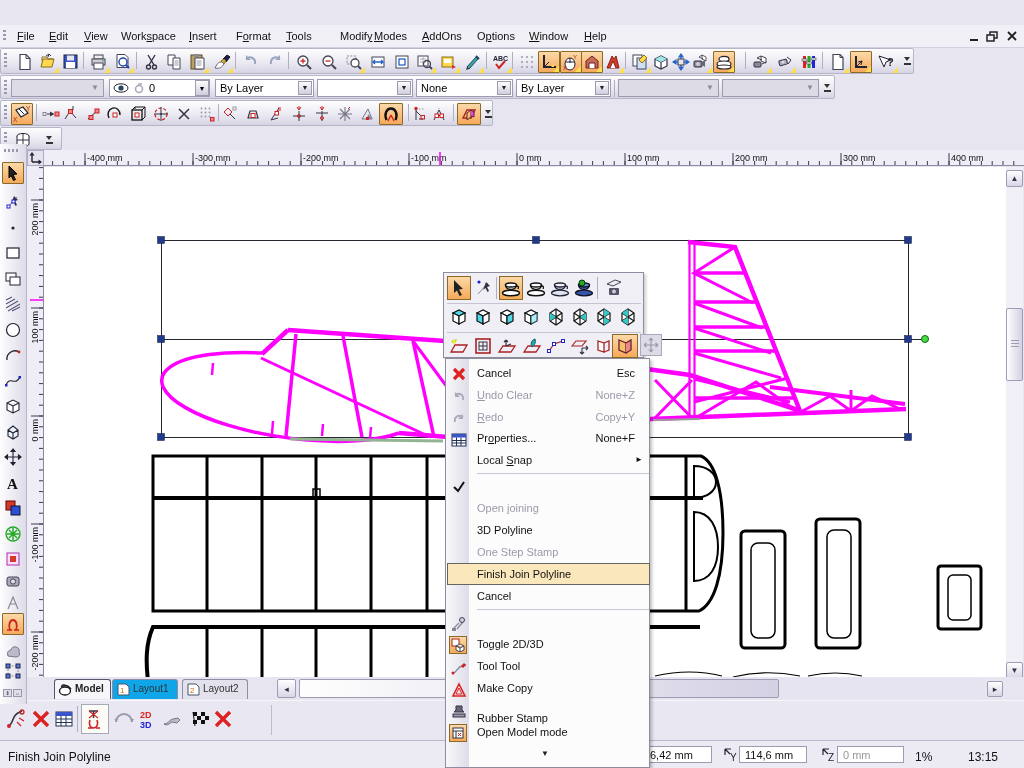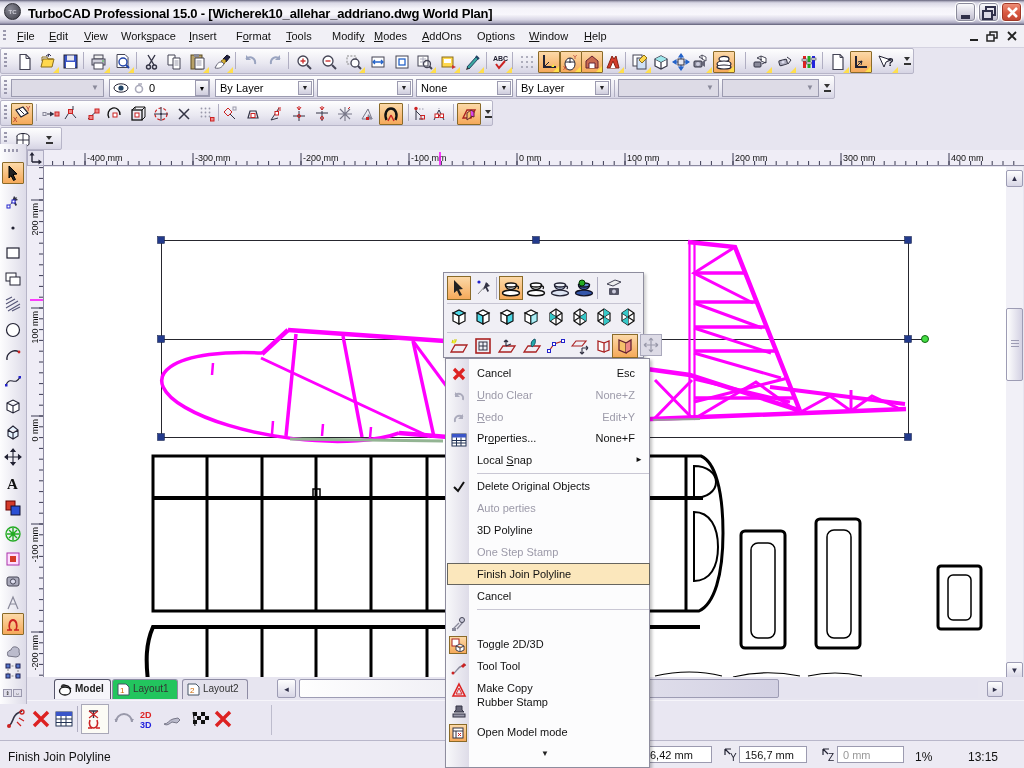--- a/index.html
+++ b/index.html
@@ -56,44 +56,30 @@
 .msep{position:absolute;left:31px;width:172px;height:1px;background:#c9c7d4}
 
 #floattb{position:absolute;left:443px;top:272px;width:201px;height:86px;background:#f0eff5;border:1px solid #8e8d9e;box-shadow:2px 2px 3px rgba(0,0,0,.2)}
 .ftbtn{position:absolute;width:24px;height:24px;display:flex;align-items:center;justify-content:center}
 .ftbtn.hot{background:linear-gradient(#fcd9a8,#f5a95a);border:1px solid #8a6a28}
 .frsep{position:absolute;width:1px;height:22px;background:#b0aec2}
 .fhsep{position:absolute;left:3px;width:194px;height:1px;background:#c6c4d2}
 </style></head>
 <body>
 <div id="root">
-<div id="titlebar">
- <div id="title-logo">TC</div>
- <div id="title-text">TurboCAD Professional 15.0 - [Wicherek10_allehar_addriano.dwg World Plan]</div>
- <div class="capbtn sys" style="left:955px"><svg width="21" height="20">
-          <rect x="5" y="12" width="9" height="4" fill="#30304a"></rect>
-        </svg></div>
- <div class="capbtn sys" style="left:978px"><svg width="21" height="20">
-          <rect x="7" y="4" width="9" height="8" fill="none" stroke="#30304a" stroke-width="2"></rect>
-          <rect x="4" y="8" width="9" height="8" fill="#dcdae6" stroke="#30304a" stroke-width="2"></rect>
-        </svg></div>
- <div class="capbtn" id="btn-close" style="left:1001px"><svg width="22" height="20">
-          <path d="M6 5 L15 14 M15 5 L6 14" stroke="#fff" stroke-width="2.6"></path>
-        </svg></div>
-</div>
 <div id="menubar">
  <div class="grip" style="top:5px;bottom:5px"></div>
  <div class="mitem" style="left:17px"><u>F</u>ile</div>
  <div class="mitem" style="left:49px"><u>E</u>dit</div>
  <div class="mitem" style="left:84px"><u>V</u>iew</div>
  <div class="mitem" style="left:121px">Work<u>s</u>pace</div>
  <div class="mitem" style="left:189px"><u>I</u>nsert</div>
  <div class="mitem" style="left:236px">F<u>o</u>rmat</div>
  <div class="mitem" style="left:286px"><u>T</u>ools</div>
- <div class="mitem" style="left:332px">Modif<u>y</u></div>
+ <div class="mitem" style="left:340px">Modif<u>y</u></div>
  <div class="mitem" style="left:374px"><u>M</u>odes</div>
  <div class="mitem" style="left:422px"><u>A</u>ddOns</div>
  <div class="mitem" style="left:477px">O<u>p</u>tions</div>
  <div class="mitem" style="left:529px"><u>W</u>indow</div>
  <div class="mitem" style="left:584px"><u>H</u>elp</div>
  <svg style="position:absolute;left:968px;top:4px" width="54" height="15">
   <rect x="2" y="10" width="8" height="2" fill="#222"></rect>
   <rect x="22" y="3" width="7" height="6" fill="none" stroke="#222" stroke-width="1.5"></rect>
   <rect x="19" y="6" width="7" height="6" fill="#f1f0f6" stroke="#222" stroke-width="1.5"></rect>
   <path d="M40 3 L48 11 M48 3 L40 11" stroke="#222" stroke-width="1.8"></path>
@@ -941,21 +927,21 @@
       </div>
  <div class="sbtn" style="left:0;top:495px">▼</div>
 </div>
 <div id="tabrow">
  <div class="tab" style="left:54px;width:57px;background:#f6f5fa;font-weight:bold;border-color:#55546a">Model</div>
  <svg style="position:absolute;left:58px;top:6px" width="15" height="13">
         <ellipse cx="7" cy="8" rx="5.5" ry="4" fill="#fff" stroke="#111" stroke-width="1.3"></ellipse>
         <path d="M3 4 l3-2 4 1 3 3" fill="none" stroke="#111" stroke-width="1.3"></path>
         <circle cx="5" cy="3" r="1.8" fill="#333"></circle>
       </svg>
- <div class="tab" style="left:112px;width:66px;background:#22c55e;color:#333">Layout1</div>
+ <div class="tab" style="left:112px;width:66px;background:#0ea5e9;color:#333">Layout1</div>
  <svg style="position:absolute;left:117px;top:6px" width="13" height="13">
         <path d="M1 1 h8 l3 3 v8 H1z" fill="#fff" stroke="#456"></path>
         <text x="3" y="10" font-size="8" fill="#c60" font-family="Liberation Sans">1</text>
       </svg>
  <div class="tab" style="left:182px;width:66px;background:#e3e1ec;color:#333">Layout2</div>
  <svg style="position:absolute;left:187px;top:6px" width="13" height="13">
         <path d="M1 1 h8 l3 3 v8 H1z" fill="#fff" stroke="#456"></path>
         <text x="3" y="10" font-size="8" fill="#c60" font-family="Liberation Sans">2</text>
       </svg>
  <div class="sbtn" style="left:277px;top:2px;width:19px;height:19px;font-size:9px">◂</div>
@@ -1030,21 +1016,21 @@
       </div>
 <div style="position:absolute;left:271px;top:4px;width:1px;height:30px;background:#bdbccd"></div>
 </div>
 <div id="status">
  <div style="position:absolute;left:8px;top:9px">Finish Join Polyline</div>
  <div class="sbox" style="left:644px;width:68px">6,42 mm</div>
  <svg style="position:absolute;left:723px;top:6px" width="15" height="16">
         <path d="M2 2 h6 M2 2 v6 M2 2 l5 5" stroke="#223" stroke-width="1.2"></path>
         <text x="7" y="14" font-size="10" fill="#223" font-family="Liberation Sans">Y</text>
       </svg>
- <div class="sbox" style="left:739px;width:68px">156,7 mm</div>
+ <div class="sbox" style="left:739px;width:68px">114,6 mm</div>
  <svg style="position:absolute;left:821px;top:6px" width="15" height="16">
         <path d="M2 2 h6 M2 2 v6 M2 2 l5 5" stroke="#223" stroke-width="1.2"></path>
         <text x="7" y="14" font-size="10" fill="#223" font-family="Liberation Sans">Z</text>
       </svg>
  <div class="sbox" style="left:837px;width:67px;color:#999">0 mm</div>
  <div style="position:absolute;left:915px;top:9px">1%</div>
  <div style="position:absolute;left:968px;top:9px">13:15</div>
 </div>
 <div id="floattb">
  <div class="ftbtn hot" style="left:3px;top:3px">
@@ -1229,48 +1215,45 @@
  <div class="mi gray" style="top:25px">
         <span class="lbl"><u>U</u>ndo Clear</span>
         <span class="sc">None+Z</span>
       </div>
  <svg style="position:absolute;left:5px;top:31px" width="16" height="14">
         <path d="M4 5 c5-3 9 0 8 5" fill="none" stroke="#aab" stroke-width="1.8"></path>
         <path d="M4 2 v5 h5z" fill="#aab"></path>
       </svg>
  <div class="mi gray" style="top:47px">
         <span class="lbl"><u>R</u>edo</span>
-        <span class="sc">Edit+Y</span>
+        <span class="sc">Copy+Y</span>
       </div>
  <svg style="position:absolute;left:5px;top:53px" width="16" height="14">
         <path d="M12 5 c-5-3 -9 0 -8 5" fill="none" stroke="#aab" stroke-width="1.8"></path>
         <path d="M12 2 v5 h-5z" fill="#aab"></path>
       </svg>
  <div class="mi" style="top:68px">
         <span class="lbl">Pr<u>o</u>perties...</span>
         <span class="sc">None+F</span>
       </div>
  <svg style="position:absolute;left:5px;top:73px" width="16" height="16">
         <rect x="1" y="2" width="14" height="12" fill="#fff" stroke="#235"></rect>
         <rect x="1" y="2" width="14" height="3.5" fill="#3a55c8"></rect>
         <path d="M1 8.5 h14 M1 11 h14 M5.5 5.5 v8.5 M10 5.5 v8.5" stroke="#235"></path>
       </svg>
  <div class="mi" style="top:90px">
         <span class="lbl">Local <u>S</u>nap</span>
         <span style="position:absolute;right:6px;top:6px;font-size:8px">►</span>
       </div>
  <div class="msep" style="top:114px"></div>
- <div class="mi" style="top:116px">
-        <span class="lbl">Delete Original Objects</span>
-      </div>
  <svg style="position:absolute;left:6px;top:121px" width="14" height="13">
         <path d="M2 7 l4 4 6-9" fill="none" stroke="#111" stroke-width="2"></path>
       </svg>
  <div class="mi gray" style="top:138px">
-        <span class="lbl">Auto perties</span>
+        <span class="lbl">Open joining</span>
       </div>
  <div class="mi" style="top:160px">
         <span class="lbl">3D Polyline</span>
       </div>
  <div class="mi gray" style="top:182px">
         <span class="lbl">One Step Stamp</span>
       </div>
  <div style="position:absolute;left:1px;top:204px;width:203px;height:22px;background:#fbe7bc;border:1px solid #66655f"></div>
  <div class="mi" style="top:204px">
         <span class="lbl">Finish Join Polyline</span>
@@ -1300,21 +1283,21 @@
         <path d="M13 3 l2 2 -3 3 -2-2z" fill="#c22"></path>
         <circle cx="2" cy="13" r="1.5" fill="#c22"></circle>
       </svg>
  <div class="mi" style="top:318px">
         <span class="lbl">Make Copy</span>
       </div>
  <svg style="position:absolute;left:5px;top:323px" width="16" height="16">
         <path d="M8 2 L14 14 H2z" fill="none" stroke="#d22" stroke-width="1.6"></path>
         <path d="M8 6 L11 12 H5z" fill="none" stroke="#d22" stroke-width="1"></path>
       </svg>
- <div class="mi" style="top:332px">
+ <div class="mi" style="top:348px">
         <span class="lbl">Rubber Stamp</span>
       </div>
  <svg style="position:absolute;left:5px;top:344px" width="16" height="16">
         <path d="M5 3 h6 v4 l2 2 H3 l2-2z" fill="#667" stroke="#334"></path>
         <rect x="2" y="11" width="12" height="3" fill="#99a" stroke="#334"></rect>
       </svg>
  <div class="mi" style="top:362px">
         <span class="lbl">Open Model mode</span>
       </div>
  <div style="position:absolute;left:3px;top:365px;width:18px;height:18px;background:linear-gradient(#fcd9a8,#f5a95a);border:1px solid #8a6a28"></div>

